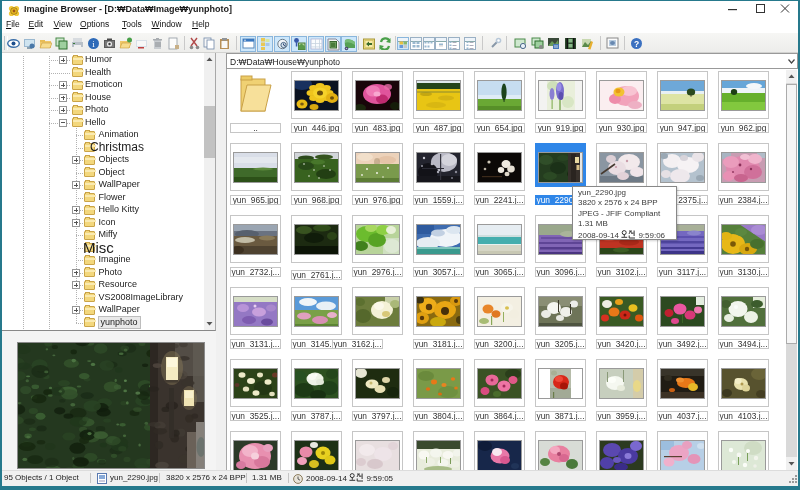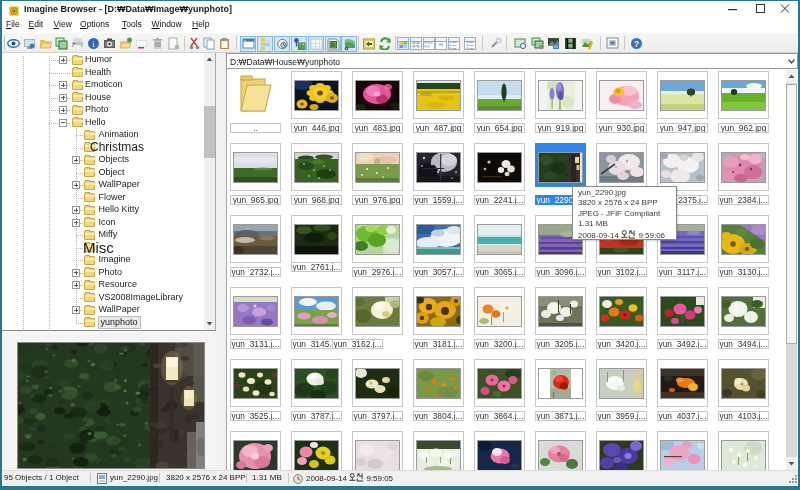--- a/index.html
+++ b/index.html
@@ -973,21 +973,21 @@
       <svg width="45" height="31" viewBox="0 0 45 31" style="position:absolute;left:0;top:0">
         <rect x="0" y="0" width="45" height="31" fill="#1c2a11"></rect>
         <ellipse cx="10" cy="6" rx="8" ry="4" fill="#3c5822" opacity="0.9"></ellipse>
         <ellipse cx="28" cy="4" rx="9" ry="3.5" fill="#33501c" opacity="0.9"></ellipse>
         <ellipse cx="20" cy="14" rx="10" ry="5" fill="#101c0a"></ellipse>
         <rect x="0" y="22" width="45" height="9" fill="#0c1407"></rect>
         <ellipse cx="38" cy="12" rx="5" ry="4" fill="#2c4418"></ellipse>
         <rect x="0.5" y="0.5" width="44" height="30" fill="none" stroke="#9a9a9a" stroke-width="1"></rect>
       </svg>
     </div>
-    <div class="lb" style="left:291px;top:262px">yun_2761.j...</div>
+    <div class="lb" style="left:291px;top:270px">yun_2761.j...</div>
     <div class="fr" style="left:352px;top:215px"></div>
     <div style="position:absolute;left:355px;top:224px;width:45px;height:31px">
       <svg width="45" height="31" viewBox="0 0 45 31" style="position:absolute;left:0;top:0">
         <rect x="0" y="0" width="45" height="31" fill="#b8d49a"></rect>
         <rect x="28" y="14" width="17" height="17" fill="#cfe0c0"></rect>
         <ellipse cx="37" cy="22" rx="8" ry="7" fill="#dde8d4"></ellipse>
         <ellipse cx="12" cy="10" rx="11" ry="8" fill="#6cbc2e"></ellipse>
         <ellipse cx="22" cy="16" rx="9" ry="7" fill="#57a324"></ellipse>
         <ellipse cx="6" cy="22" rx="7" ry="5" fill="#3f801c"></ellipse>
         <ellipse cx="28" cy="6" rx="7" ry="5" fill="#8ed044"></ellipse>

